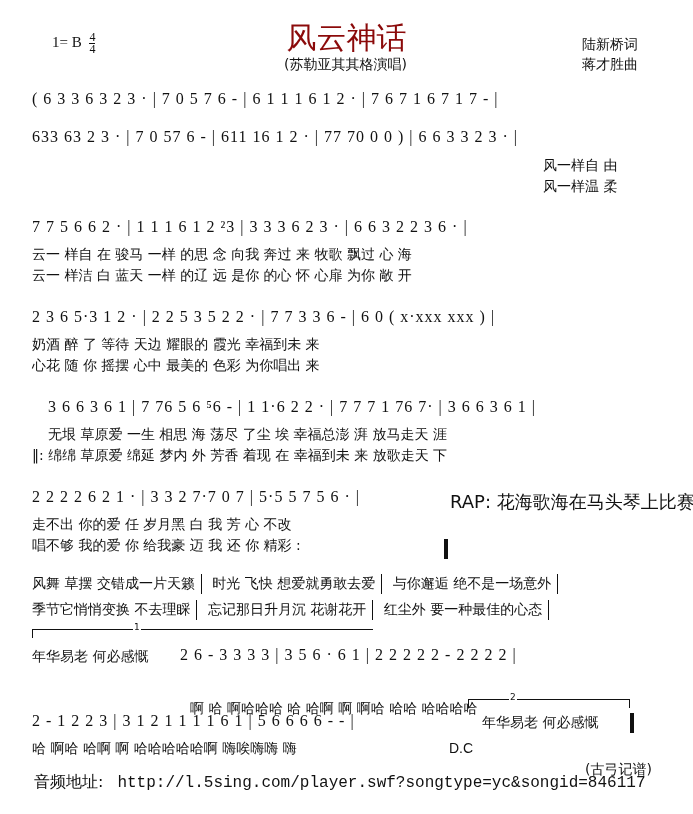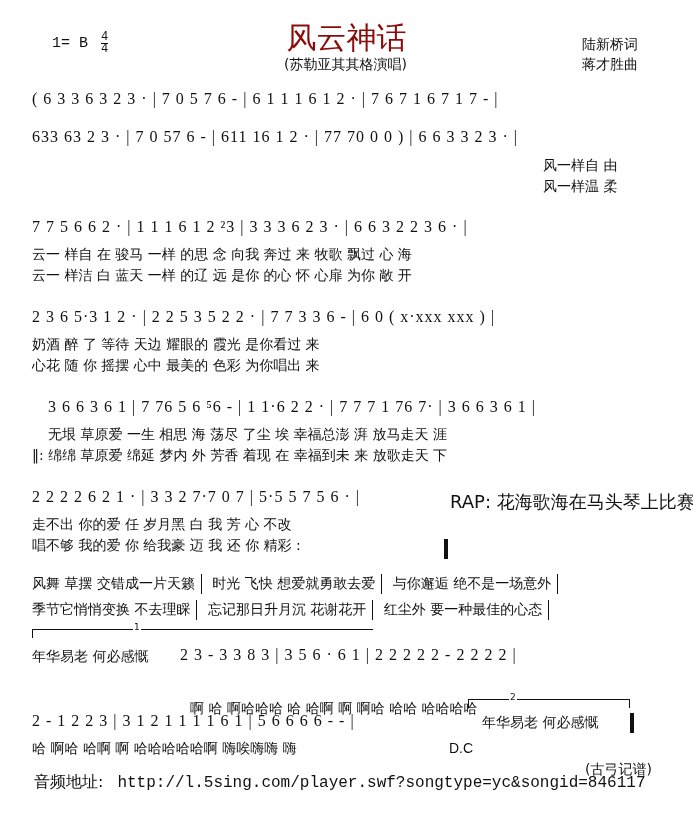--- a/index.html
+++ b/index.html
@@ -1,19 +1,19 @@
 <!DOCTYPE html>
 <html><head>
 <meta charset="utf-8">
 <style>
   html, body { margin: 0; padding: 0; background: #ffffff; }
   body { width: 693px; height: 814px; position: relative; overflow: hidden;
          font-family: "DejaVu Sans", "Liberation Sans", sans-serif; color: #111; }
   .abs { position: absolute; white-space: nowrap; }
-  .key { left: 52px; top: 32px; font-size: 15px; font-family: Liberation Mono, monospace; }
+  .key { left: 52px; top: 32px; font-size: 15px; font-family: Liberation Serif, serif; }
   .frac { display: inline-block; vertical-align: middle; text-align: center; font-size: 12px; line-height: 11px; margin-left: 4px; }
   .frac span { display: block; }
   .frac .num { border-bottom: 1px solid #111; }
   .title { left: 0; width: 693px; top: 18px; text-align: center; font-size: 30px; color: #8b0a0a; font-family: "DejaVu Sans", sans-serif; }
   .subtitle { left: 0; width: 691px; top: 56px; text-align: center; font-size: 14px; }
   .credit { left: 582px; font-size: 14px; }
   .row { font-family: Liberation Serif, serif; font-size: 16px; letter-spacing: 1px; }
   .lyr { font-size: 14px; }
   .bar { display: inline-block; width: 1px; height: 20px; background: #111; vertical-align: middle; margin: 0 6px; }
   .rap { font-size: 18px; }
@@ -43,21 +43,21 @@
 
 <div class="abs row" style="left:32px; top:128px">633 63 2 3 · | 7 0 57 6 - | 611 16 1 2 · | 77 70 0 0 ) | 6 6 3 3 2 3 · |</div>
 <div class="abs lyr" style="left:543px; top:157px">风一样自 由</div>
 <div class="abs lyr" style="left:543px; top:178px">风一样温 柔</div>
 
 <div class="abs row" style="left:32px; top:218px">7 7 5 6 6 2 · | 1 1 1 6 1 2 ²3 | 3 3 3 6 2 3 · | 6 6 3 2 2 3 6 · |</div>
 <div class="abs lyr" style="left:32px; top:246px">云一 样自 在        骏马  一样 的思  念   向我 奔过  来      牧歌 飘过  心  海</div>
 <div class="abs lyr" style="left:32px; top:267px">云一 样洁 白        蓝天  一样 的辽  远   是你 的心  怀      心扉 为你  敞  开</div>
 
 <div class="abs row" style="left:32px; top:308px">2 3 6 5·3 1 2 · | 2 2 5 3 5 2 2 · | 7 7 3 3 6 - | 6 0 ( x·xxx xxx ) |</div>
-<div class="abs lyr" style="left:32px; top:336px">奶酒   醉 了 等待    天边 耀眼的 霞光      是你看过 来</div>
+<div class="abs lyr" style="left:32px; top:336px">奶酒   醉 了 等待    天边 耀眼的 霞光      幸福到未 来</div>
 <div class="abs lyr" style="left:32px; top:357px">心花   随 你 摇摆    心中 最美的 色彩      为你唱出 来</div>
 
 <div class="abs row" style="left:48px; top:398px">3 6 6 3 6 1 | 7 76 5 6 ⁵6 - | 1 1·6 2 2 · | 7 7 7 1 76 7· | 3 6 6 3 6 1 |</div>
 <div class="abs lyr" style="left:48px; top:426px">无垠 草原爱    一生  相思 海     荡尽 了尘 埃    幸福总澎 湃       放马走天 涯</div>
 <div class="abs lyr" style="left:32px; top:447px">‖: 绵绵 草原爱    绵延  梦内 外     芳香 着现 在    幸福到未 来       放歌走天 下</div>
 
 <div class="abs row" style="left:32px; top:488px">2 2 2 2 6 2 1 · | 3 3 2 7·7 0 7 | 5·5 5 7 5 6 · |</div>
 <div class="abs rap" style="left:450px; top:490px">RAP: 花海歌海在马头琴上比赛</div>
 <div class="abs lyr" style="left:32px; top:516px">走不出 你的爱      任 岁月黑 白    我 芳 心   不改</div>
 <div class="abs lyr" style="left:32px; top:537px">唱不够 我的爱      你 给我豪 迈    我 还 你   精彩       :</div>
@@ -72,21 +72,21 @@
   <span>季节它悄悄变换 不去理睬</span><span class="bar"></span>
   <span>忘记那日升月沉 花谢花开</span><span class="bar"></span>
   <span>红尘外 要一种最佳的心态</span><span class="bar"></span>
 </div>
 
 <div class="abs bracket" style="left:32px; top:629px; width:340px">
   <span class="lbl" style="left:100px">1</span>
 </div>
 
 <div class="abs lyr" style="left:32px; top:648px">年华易老 何必感慨</div>
-<div class="abs row" style="left:180px; top:646px">2 3 - 3 3 8 3 | 3 5 6 · 6 1 | 2 2 2 2 2 - 2 2 2 2 |</div>
+<div class="abs row" style="left:180px; top:646px">2 6 - 3 3 3 3 | 3 5 6 · 6 1 | 2 2 2 2 2 - 2 2 2 2 |</div>
 <div class="abs lyr" style="left:190px; top:700px">啊 哈   啊哈哈哈   哈  哈啊   啊      啊哈 哈哈        哈哈哈哈</div>
 
 <div class="abs bracket bracket-right" style="left:468px; top:699px; width:160px">
   <span class="lbl" style="left:40px">2</span>
 </div>
 
 <div class="abs row" style="left:32px; top:712px">2 - 1 2 2 3 | 3 1 2 1 1 1 1 6 1 | 5 6 6 6 6 - - |</div>
 <div class="abs lyr" style="left:482px; top:714px">年华易老 何必感慨</div>
 <div class="abs" style="left:630px; top:712px"><span class="endbar"></span></div>
 <div class="abs lyr" style="left:32px; top:740px">哈  啊哈 哈啊        啊   哈哈哈哈哈啊     嗨唉嗨嗨 嗨</div>

